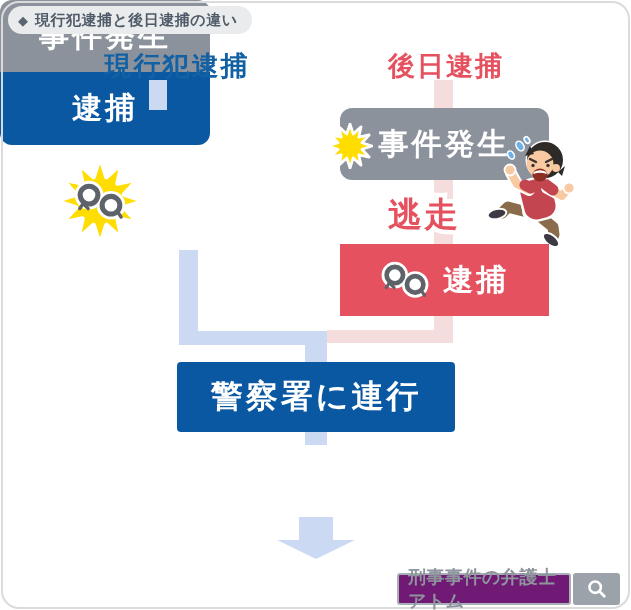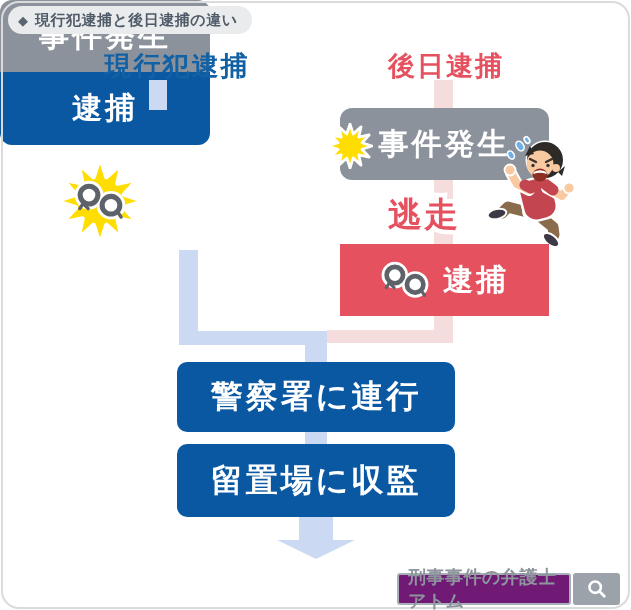--- a/index.html
+++ b/index.html
@@ -26,21 +26,21 @@
     color:#fff; font-weight:bold; letter-spacing:3px; }
   .box-rounded { border-radius:12px; }
   .left-combo { left:80px; top:108px; width:210px; height:145px; border-radius:12px; overflow:hidden;
     display:flex; flex-direction:column; }
   .left-combo .half { flex:none; display:flex; align-items:center; justify-content:center;
     color:#fff; font-weight:bold; letter-spacing:3px; font-size:30px; }
   .half.gray { height:72px; background:#8c929b; }
   .half.blue { height:73px; background:#0a58a2; }
   .gray-box { left:340px; top:108px; width:209px; height:72px; background:#8c929b; font-size:30px; }
   .red-box { left:340px; top:244px; width:209px; height:72px; background:#e5515f; font-size:30px; gap:13px; }
-  .flow-box { left:177px; width:278px; background:#0a58a2; border-radius:10px; font-size:32px; }
+  .flow-box { left:177px; width:278px; background:#0a58a2; border-radius:4px; font-size:32px; }
   .flow-box.one { top:362px; height:70px; }
   .flow-box.two { top:444px; height:73px; }
 
   
   .starburst { position:absolute; display:flex; align-items:center; justify-content:center; }
   .starburst svg.star { position:absolute; inset:0; }
   .starburst .cuffs { position:relative; }
 
   
   .escape { position:absolute; left:364px; top:188px; width:120px; height:52px; text-align:center; }
@@ -191,21 +191,20 @@
       <g stroke="#5e6269" stroke-width="4" stroke-linecap="round">
         <line x1="12" y1="29" x2="8" y2="35"></line>
         <line x1="14" y1="31" x2="18" y2="35"></line>
         <line x1="53" y1="39" x2="57" y2="45"></line>
       </g>
     </svg>
     <span>逮捕</span>
   </div>
 
   <div class="box flow-box one">警察署に連行</div>
-  <div class="box flow-box two">留置場に収監</div>
 
   <div class="arrow-shaft"></div>
   <div class="arrow-head"></div>
 
   <div class="search-wrap">
     <div class="search-input">刑事事件の弁護士アトム</div>
     <div class="search-btn">
       <svg width="22" height="22" viewBox="0 0 24 24">
         <circle cx="10" cy="10" r="6.2" fill="none" stroke="#fff" stroke-width="2.8"></circle>
         <line x1="14.8" y1="14.8" x2="20" y2="20" stroke="#fff" stroke-width="3" stroke-linecap="round"></line>

